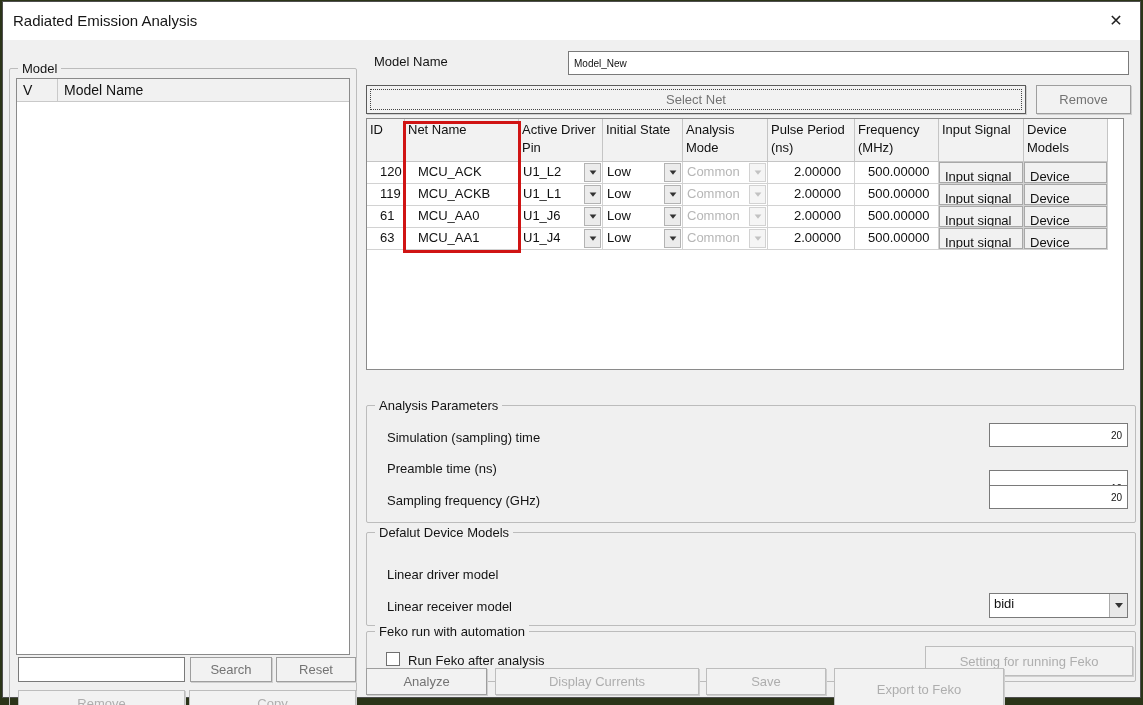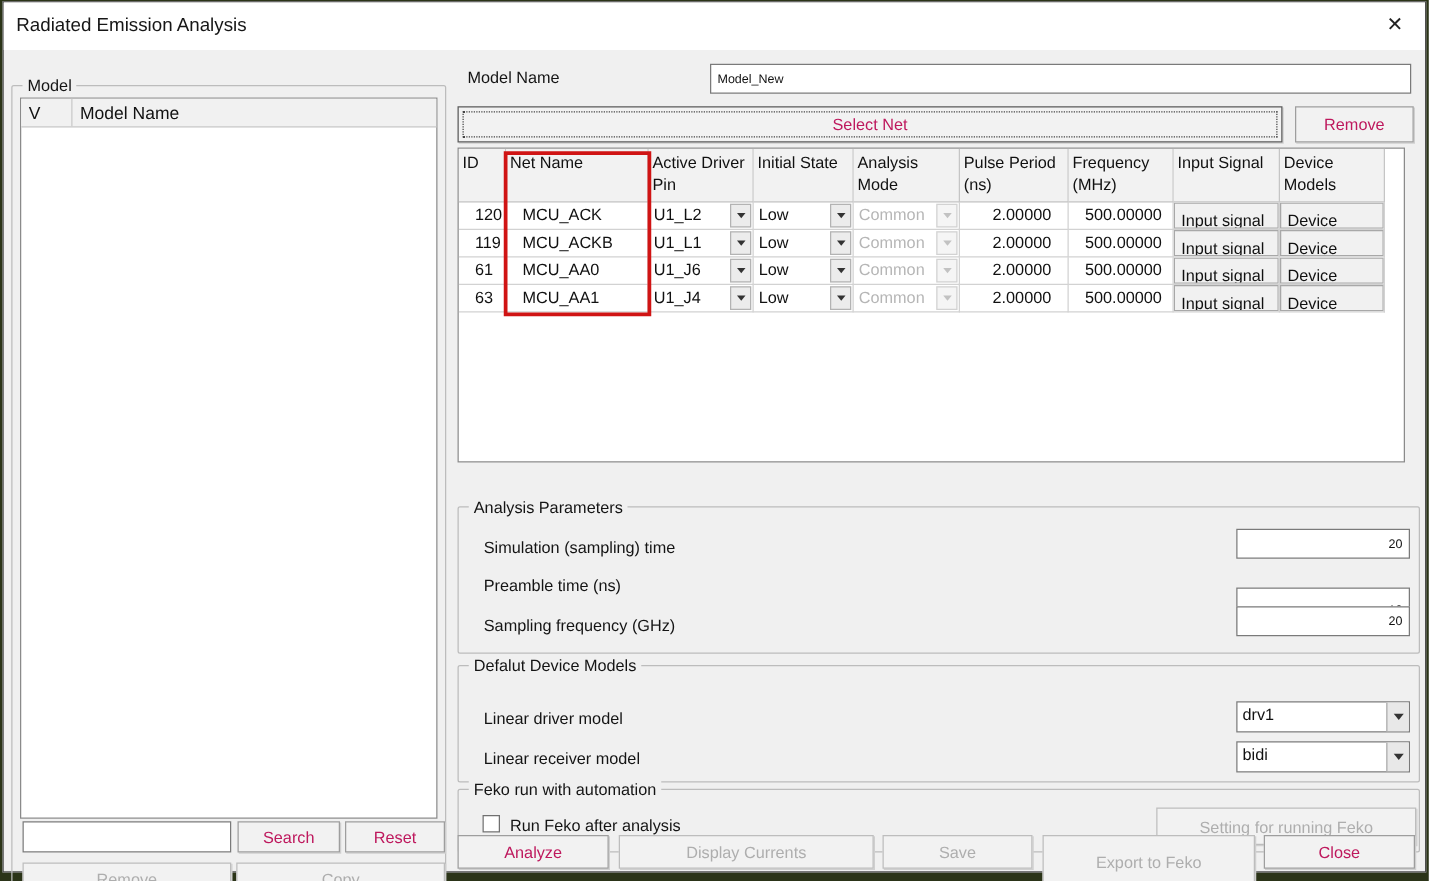--- a/index.html
+++ b/index.html
@@ -16,21 +16,21 @@
   .close-btn { position:absolute; right:12px; top:8px; width:24px; height:22px;
                text-align:center; font-size:16px; line-height:22px; color:#222; cursor:pointer; }
 
   
   .groupbox { position:absolute; border:1px solid #bcbcbc; border-radius:2px;margin-top:21px; }
   .groupbox > .gb-label { position:absolute; top:-8px; left:8px; background:#f0f0f0;
                           padding:0 4px; font-size:13px; color:#141414; white-space:nowrap; }
 
   
   .btn { position:absolute; background:#f2f2f2; border:1px solid #9e9e9e;
-         box-shadow:1px 1px 0 #cfcfcf; text-align:center; color:#be185d;
+         box-shadow:1px 1px 0 #cfcfcf; text-align:center; color:#737373;
          font-size:13px; cursor:pointer; display:flex; align-items:center; justify-content:center; }
   .btn.disabled { color:#aeaeae; border-color:#bdbdbd; cursor:default; }
   .btn.focused { border-color:#5a5a5a; }
   .btn.focused::after { content:""; position:absolute; left:3px; right:3px; top:3px; bottom:3px;
                         border:1px dotted #444; }
 
   
   .tbox { position:absolute; background:#fff; border:1px solid #7a7a7a;
           font-family:"Liberation Sans",sans-serif; font-size:10px; padding:0 5px;
           color:#111; outline:none; }
@@ -261,42 +261,35 @@
       <input class="tbox num" style="left: 622px; top: 17px; width: 139px; height: 24px;" value="20">
       <div class="lbl" style="left:20px; top:55px;">Preamble time (ns)</div>
       <input class="tbox num" style="left: 622px; top: 64px; width: 139px; height: 36px;" value="10">
       <div class="lbl" style="left:20px; top:87px;">Sampling frequency (GHz)</div>
       <input class="tbox num" style="left: 622px; top: 79px; width: 139px; height: 24px;" value="20">
     </div>
 
     <div class="groupbox" style="left:363px; top:509px; width:770px; height:94px;">
       <span class="gb-label">Defalut Device Models</span>
       <div class="lbl" style="left:20px; top:34px;">Linear driver model</div>
-      <div class="combo" style="left:622px; top:28px; width:139px; height:25px;">
-        <span class="c-text">drv1</span>
-        <span class="c-btn">
-            <span class="arrow-down"></span>
-          </span>
-      </div>
       <div class="lbl" style="left:20px; top:66px;">Linear receiver model</div>
       <div class="combo" style="left:622px; top:60px; width:139px; height:25px;">
         <span class="c-text">bidi</span>
         <span class="c-btn">
             <span class="arrow-down"></span>
           </span>
       </div>
     </div>
 
     <div class="groupbox" style="left:363px; top:608px; width:770px; height:51px;">
       <span class="gb-label">Feko run with automation</span>
       <div class="chk" style="left:19px; top:20px;"></div>
       <div class="lbl" style="left:41px; top:21px;">Run Feko after analysis</div>
       <div class="btn disabled" style="left:558px; top:14px; width:208px; height:30px;">Setting for running Feko</div>
     </div>
 
     <div class="btn" style="left:363px; top:666px; width:121px; height:27px;">Analyze</div>
     <div class="btn disabled" style="left:492px; top:666px; width:204px; height:27px;">Display Currents</div>
     <div class="btn disabled" style="left:703px; top:666px; width:120px; height:27px;">Save</div>
     <div class="btn disabled" style="left:831px; top:666px; width:170px; height:43px;">Export to Feko</div>
-    <div class="btn" style="left:1008px; top:666px; width:121px; height:27px;">Close</div>
 
   </div>
 </div>
 
 </body></html>

